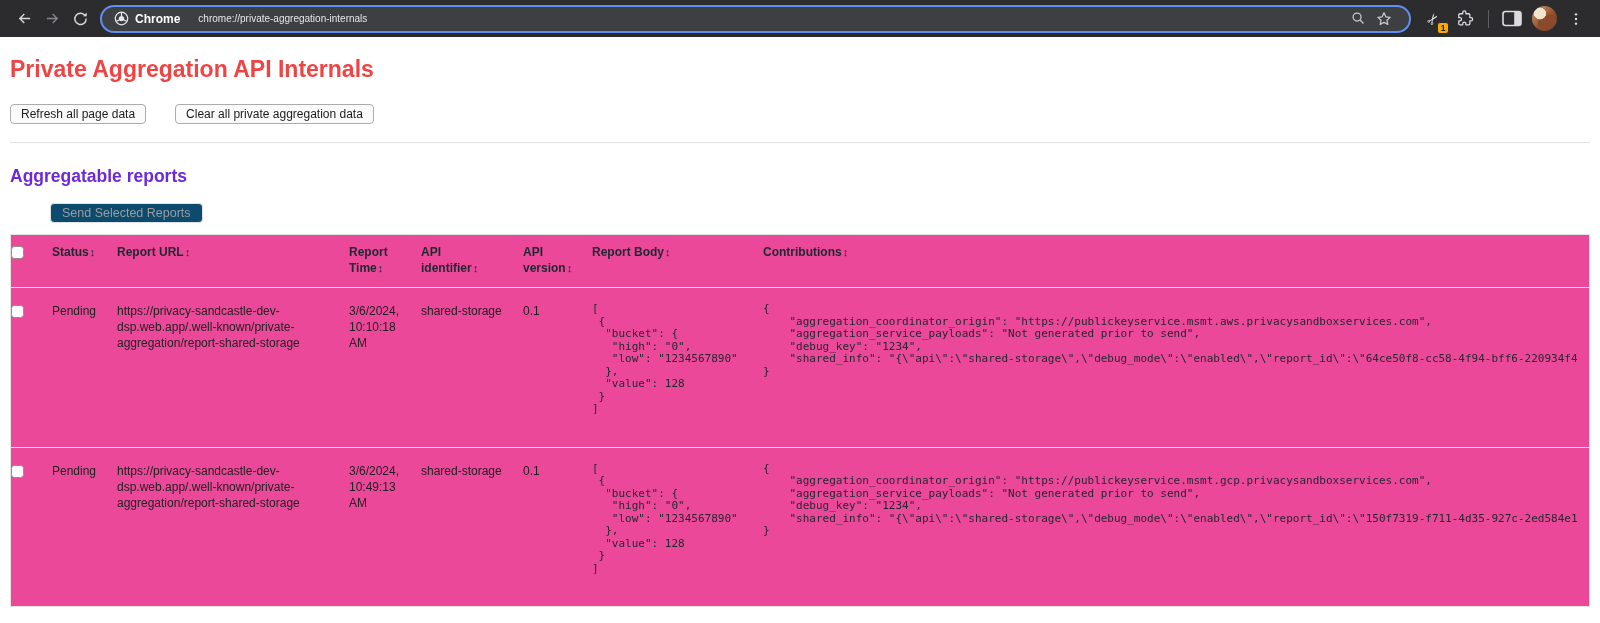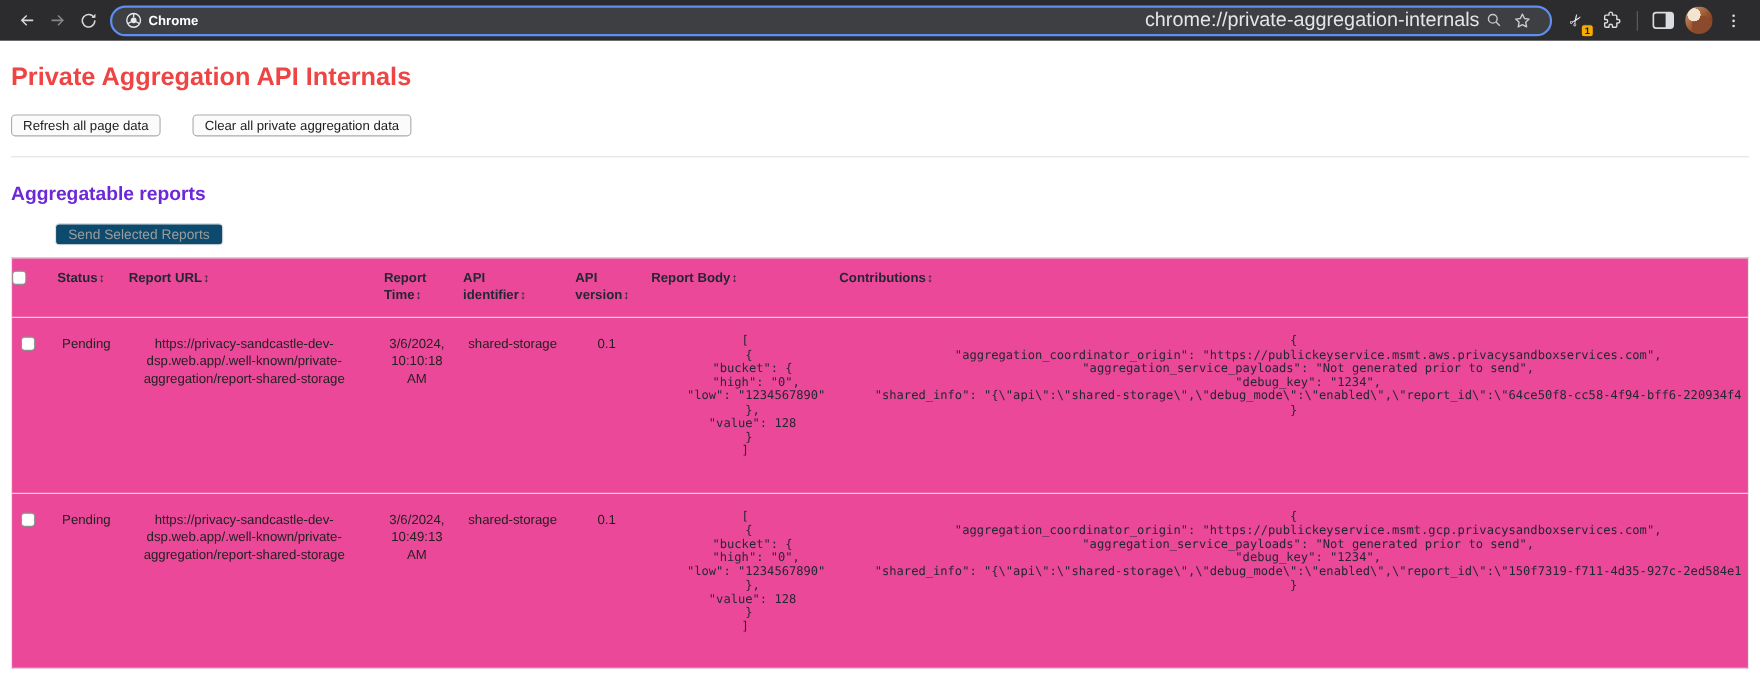--- a/index.html
+++ b/index.html
@@ -3,23 +3,23 @@
 <meta charset="utf-8">
 <style>
   * { box-sizing: border-box; margin: 0; padding: 0; }
   html,body { width:1600px; height:623px; overflow:hidden; background:#fff;
     font-family:"Liberation Sans","DejaVu Sans",sans-serif; }
 
   
   .toolbar { height:37px; background:#2c2c2e; display:flex; align-items:center; padding:0 10px; }
   .nav-btn { width:28px; height:28px; display:flex; align-items:center; justify-content:center; flex:0 0 auto; cursor:pointer; }
   .omnibox { flex:1 1 auto; height:28px; margin:0 8px 0 6px; background:#3d3f42; border:2px solid #5e8ef0;
-    border-radius:15px; display:flex; align-items:center; padding:0 12px; min-width:0;text-align:right; }
+    border-radius:15px; display:flex; align-items:center; padding:0 12px; min-width:0; }
   .chip { display:flex; align-items:center; gap:6px; color:#fff; font-size:12px; font-weight:700; flex:0 0 auto; }
-  .url-text { margin-left:18px; color:#e4e5e7; font-size:18px; white-space:nowrap; overflow:hidden; flex:1 1 auto; }
+  .url-text { margin-left:18px; color:#e4e5e7; font-size:10px; white-space:nowrap; overflow:hidden; flex:1 1 auto; }
   .box-icon { width:26px; height:26px; display:flex; align-items:center; justify-content:center; flex:0 0 auto; cursor:pointer; }
   .right-icons { display:flex; align-items:center; gap:4px; flex:0 0 auto; }
   .ext-wrap { position:relative; width:28px; height:28px; display:flex; align-items:center; justify-content:center; cursor:pointer; }
   .scissors { color:#e8eaed; font-size:14px; transform:rotate(-55deg); display:inline-block; }
   .ext-badge { position:absolute; right:-2px; bottom:-1px; background:#f9ab00; color:#202124;
     font-size:8.5px; font-weight:700; line-height:11px; height:12px; min-width:12px; text-align:center;
     border-radius:3px; padding:0 2px; border:1px solid #2c2c2e; }
   .vsep { width:1px; height:18px; background:#5c5e62; margin:0 5px; }
   .avatar { width:25px; height:25px; border-radius:50%; flex:0 0 auto; cursor:pointer;
     background:
@@ -39,21 +39,21 @@
   button.send-btn { font-family:inherit; font-size:12.5px; margin-top:16px; height:20px; padding:2px 11px 3px;
     background:#0c4a6e; color:#9c9c9c; border:1px solid #e2e2e2; border-radius:4px;margin-left:40px; }
 
   
   .reports-table { margin-top:11px; border:1px solid #e3e3e3; background:#ec4899; }
   .tgrid { display:grid; grid-template-columns:41px 65px 232px 72px 102px 69px 171px 1fr; padding-left:17px; }
   .thead { padding:9px 0 11px; border-bottom:1px solid #e3e3e3; }
   .th { font-size:12px; font-weight:700; color:#1f2733; line-height:16px; padding-right:12px; cursor:pointer; }
   .th.url { padding-right:22px; } .th.apiid { padding-right:38px; } .th.ver { padding-right:20px; }
   .sort { font-size:11px; font-weight:700; margin-left:1px; }
-  .trow { padding:15px 0 31px;text-align:center; }
+  .trow { padding:15px 0 31px; }
   .trow + .trow { border-top:1px solid #e3e3e3; }
   .td { font-size:12px; color:#222; line-height:16px; padding-right:12px; overflow-wrap:break-word; }
   .td.url { padding-right:22px; }
   .cb { width:13px; height:13px; border:1.5px solid #8f8f8f; border-radius:3.5px; background:#fff;
     display:inline-block; margin-top:2px; cursor:pointer; }
   .mono { font-family:"DejaVu Sans Mono","Liberation Mono",monospace; font-size:11px; line-height:12.5px;
     color:#1f2730; white-space:pre; overflow:hidden; padding-right:0; }
   svg.ic { display:block; }
 </style>
 </head>

